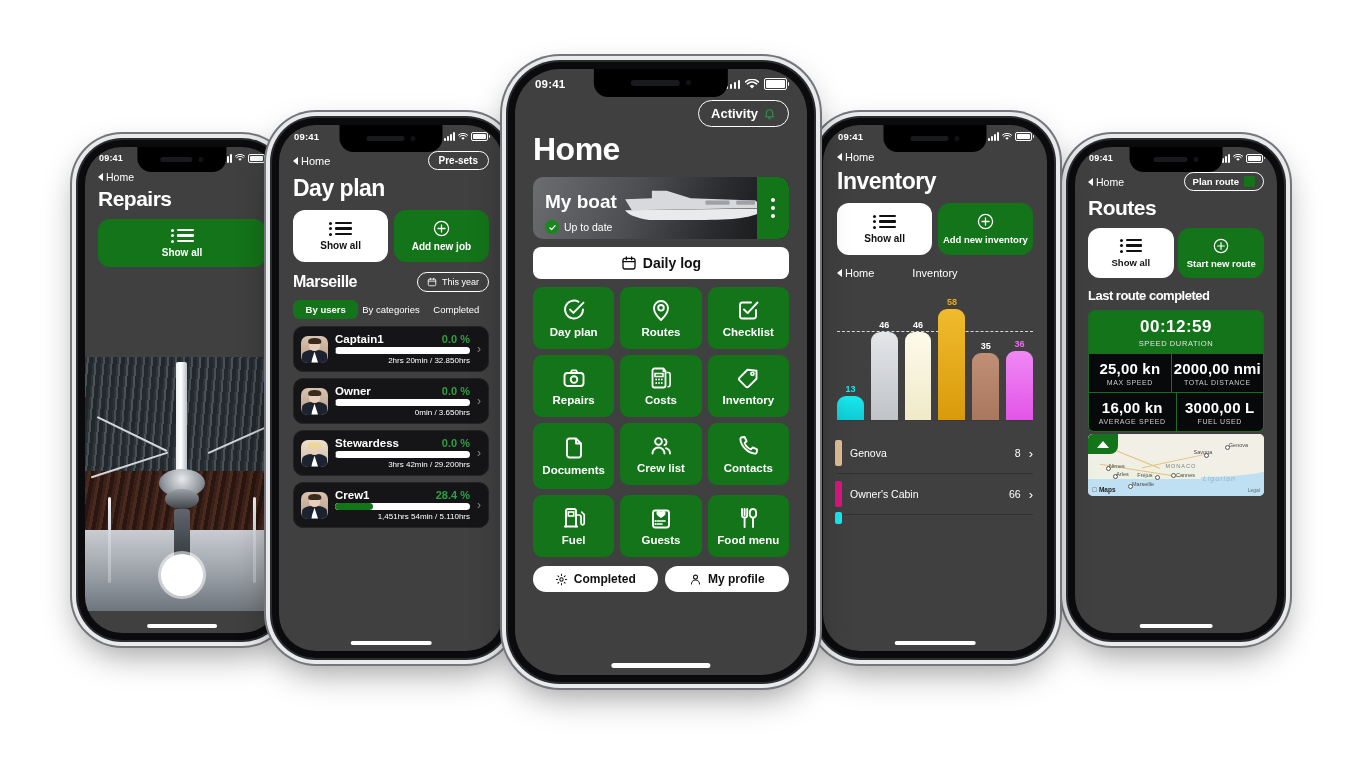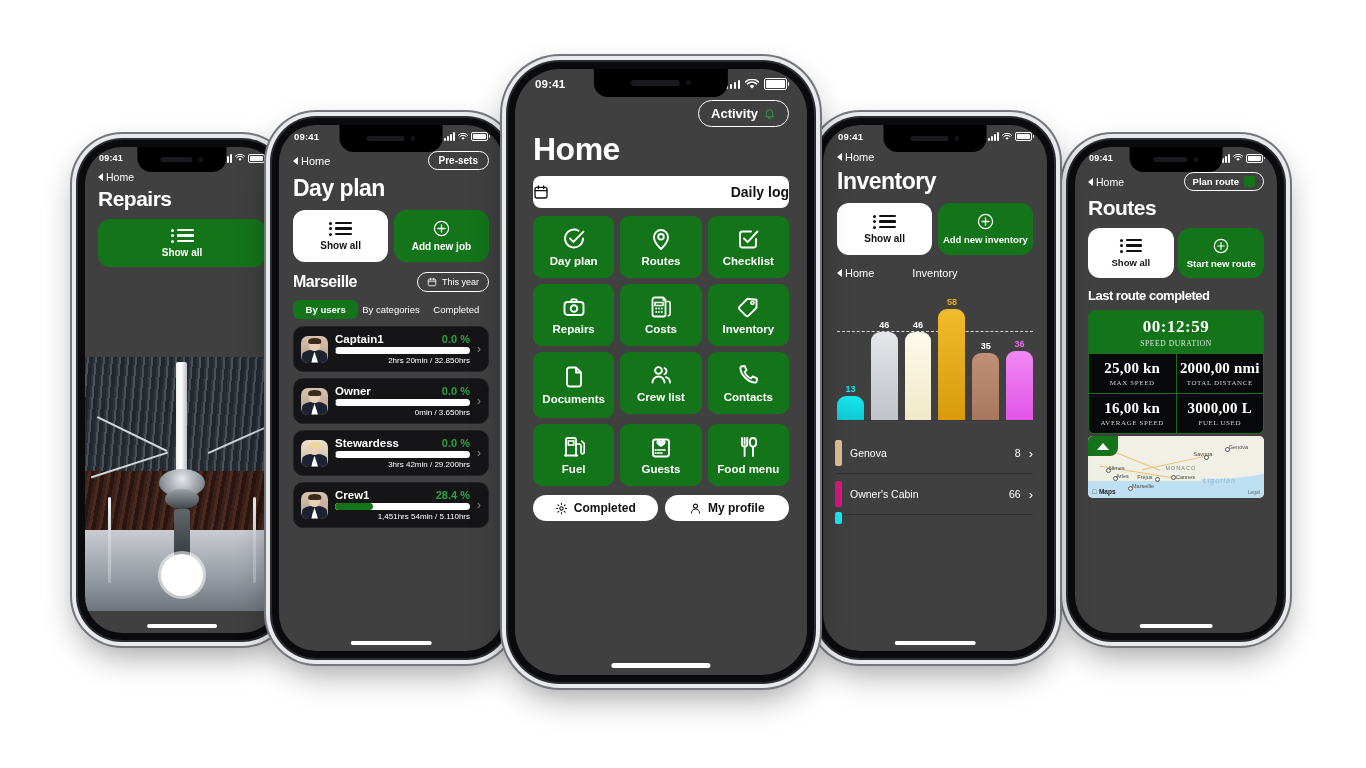--- a/index.html
+++ b/index.html
@@ -105,21 +105,21 @@
   .bars-wrap{position:absolute;inset:0;display:flex;align-items:flex-end;gap:7px;}
   .barcol{flex:1;display:flex;flex-direction:column;align-items:center;justify-content:flex-end;height:100%;}
   .barval{font-size:9px;font-weight:bold;margin-bottom:2px;}
   .bar{width:100%;border-radius:9px 9px 0 0;}
   .invrow{display:flex;align-items:center;gap:8px;border-bottom:1px solid #313135;padding:7px 0;}
   .swatch{width:7px;height:26px;border-radius:2px;flex:0 0 auto;margin-left:-2px;}
   .invname{color:#fff;font-size:10.5px;flex:1;}
   .invqty{color:#fff;font-size:10.5px;}
 
   
-  .statgrid{border:1px solid #1d6b22;border-radius:6px;overflow:hidden;font-family:Liberation Serif, serif;}
+  .statgrid{border:1px solid #1d6b22;border-radius:6px;overflow:hidden;}
   .statfull{background:#14741a;text-align:center;padding:6px 0 5px;}
   .statfull .v{color:#fff;font-size:17px;font-weight:bold;letter-spacing:.5px;}
   .statfull .k{color:#dfe6df;font-size:7.5px;letter-spacing:.6px;margin-top:2px;}
   .statrow{display:flex;}
   .statcell{flex:1;background:#08090a;text-align:center;padding:6px 2px 6px;border-top:1px solid #1d6b22;}
   .statcell + .statcell{border-left:1px solid #1d6b22;}
   .statcell .v{color:#fff;font-size:15px;font-weight:bold;letter-spacing:.2px;white-space:nowrap;}
   .statcell .k{color:#c9cfc9;font-size:7px;letter-spacing:.6px;margin-top:2px;}
 
   .map{position:relative;height:62px;border-radius:5px;overflow:hidden;background:#cfe7f2;}
@@ -714,23 +714,47 @@
           <span>Activity</span>
           <svg width="13" height="13" viewBox="0 0 24 24">
             <path d="M18 16V11a6 6 0 1 0-12 0v5l-1.6 2.2h15.2Z" stroke="#2ea043" stroke-width="1.8" fill="none" stroke-linejoin="round"></path>
             <path d="M10 20a2 2 0 0 0 4 0" stroke="#2ea043" stroke-width="1.8" fill="none" stroke-linecap="round"></path>
           </svg>
         </div>
       </div>
 
       <div class="pagetitle" style="padding:4px 18px 0;font-size:32px;">Home</div>
 
+      <div style="padding:9px 18px 0;">
+        <div class="boatcard" style="height:62px;">
+          <svg viewBox="0 0 260 80" preserveAspectRatio="none" style="position:absolute;left:28%;top:8%;width:68%;height:70%;">
+            <path d="M40 52 L235 48 L225 34 L128 30 L92 16 L70 16 L70 30 L30 32 Z" fill="#d7d9dc"></path>
+            <path d="M30 52 L238 49 C230 64 200 70 150 70 L66 70 C46 66 34 60 30 52 Z" fill="#e9eaec"></path>
+            <rect x="150" y="34" width="36" height="8" rx="2" fill="#9da2a8"></rect>
+            <rect x="196" y="34" width="28" height="8" rx="2" fill="#9da2a8"></rect>
+          </svg>
+          <div class="boatname">My boat</div>
+          <div class="uptodate">
+            <span class="okdot">
+              <svg width="9" height="9" viewBox="0 0 24 24">
+                  <path d="M5 13l4.5 4.5L19 7" stroke="#fff" stroke-width="3.4" fill="none" stroke-linecap="round" stroke-linejoin="round"></path>
+                </svg>
+            </span>
+            <span>Up to date</span>
+          </div>
+          <div class="kebab">
+            <i></i>
+              <i></i>
+              <i></i>
+          </div>
+        </div>
+      </div>
 
       <div style="padding:8px 18px 0;">
-        <div class="wbtn" style="height:32px;border-radius:8px;font-size:14px;justify-content:space-between;">
+        <div class="wbtn" style="height:32px;border-radius:8px;font-size:14px;">
           <svg width="16" height="16" viewBox="0 0 24 24">
             <rect x="3" y="5" width="18" height="16" rx="3" stroke="#111" stroke-width="2" fill="none"></rect>
             <path d="M3 10h18M8 3v4M16 3v4" stroke="#111" stroke-width="2" stroke-linecap="round"></path>
           </svg>
           <span>Daily log</span>
         </div>
       </div>
 
       <div class="grid" style="padding:8px 18px 0;">
 

